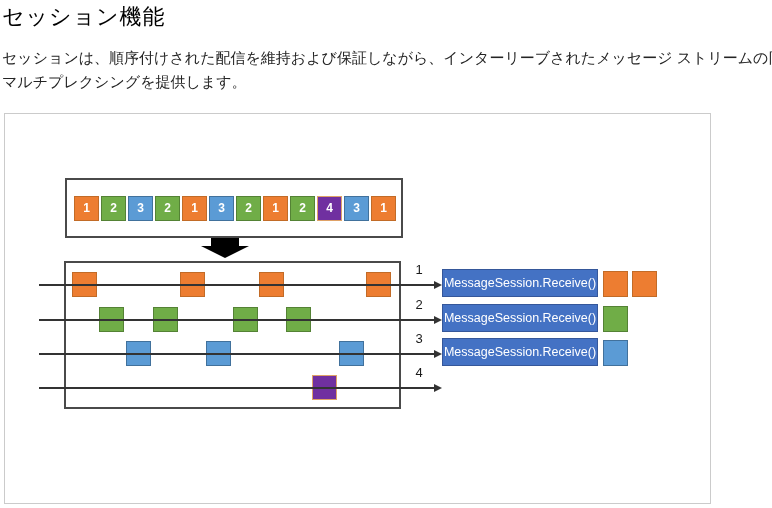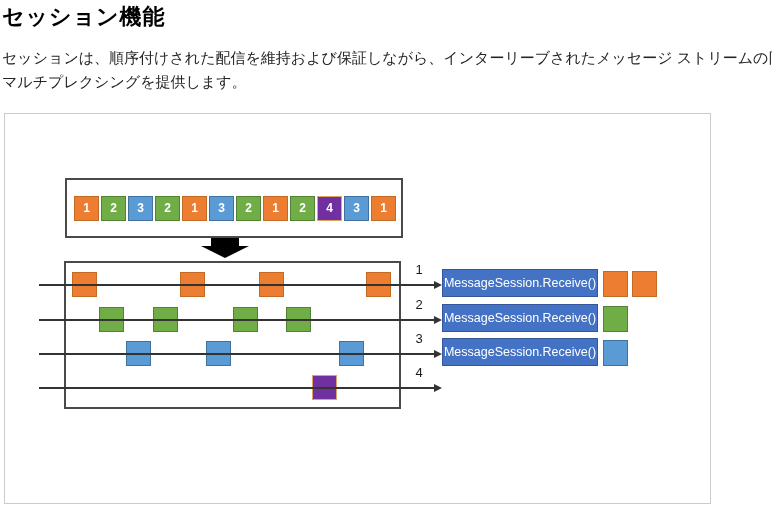--- a/index.html
+++ b/index.html
@@ -4,21 +4,21 @@
 <style>
   * { margin: 0; padding: 0; box-sizing: border-box; }
   html, body {
     width: 772px; height: 508px;
     background: #ffffff;
     overflow: hidden;
     font-family: "Liberation Sans", sans-serif;
   }
   .page-title {
     position: absolute; left: 2px; top: 2px;
-    font-size: 22px; font-weight: bold; color: #000000;
+    font-size: 22px; font-weight: normal; color: #000000;
     letter-spacing: 1px;
     white-space: nowrap;
   }
   .intro {
     position: absolute; left: 2px; top: 46px;
     font-size: 15px; color: #242424; line-height: 24px;
   }
   .intro span { display: block; white-space: nowrap; }
   .figure-frame {
     position: absolute; left: 4px; top: 113px;

